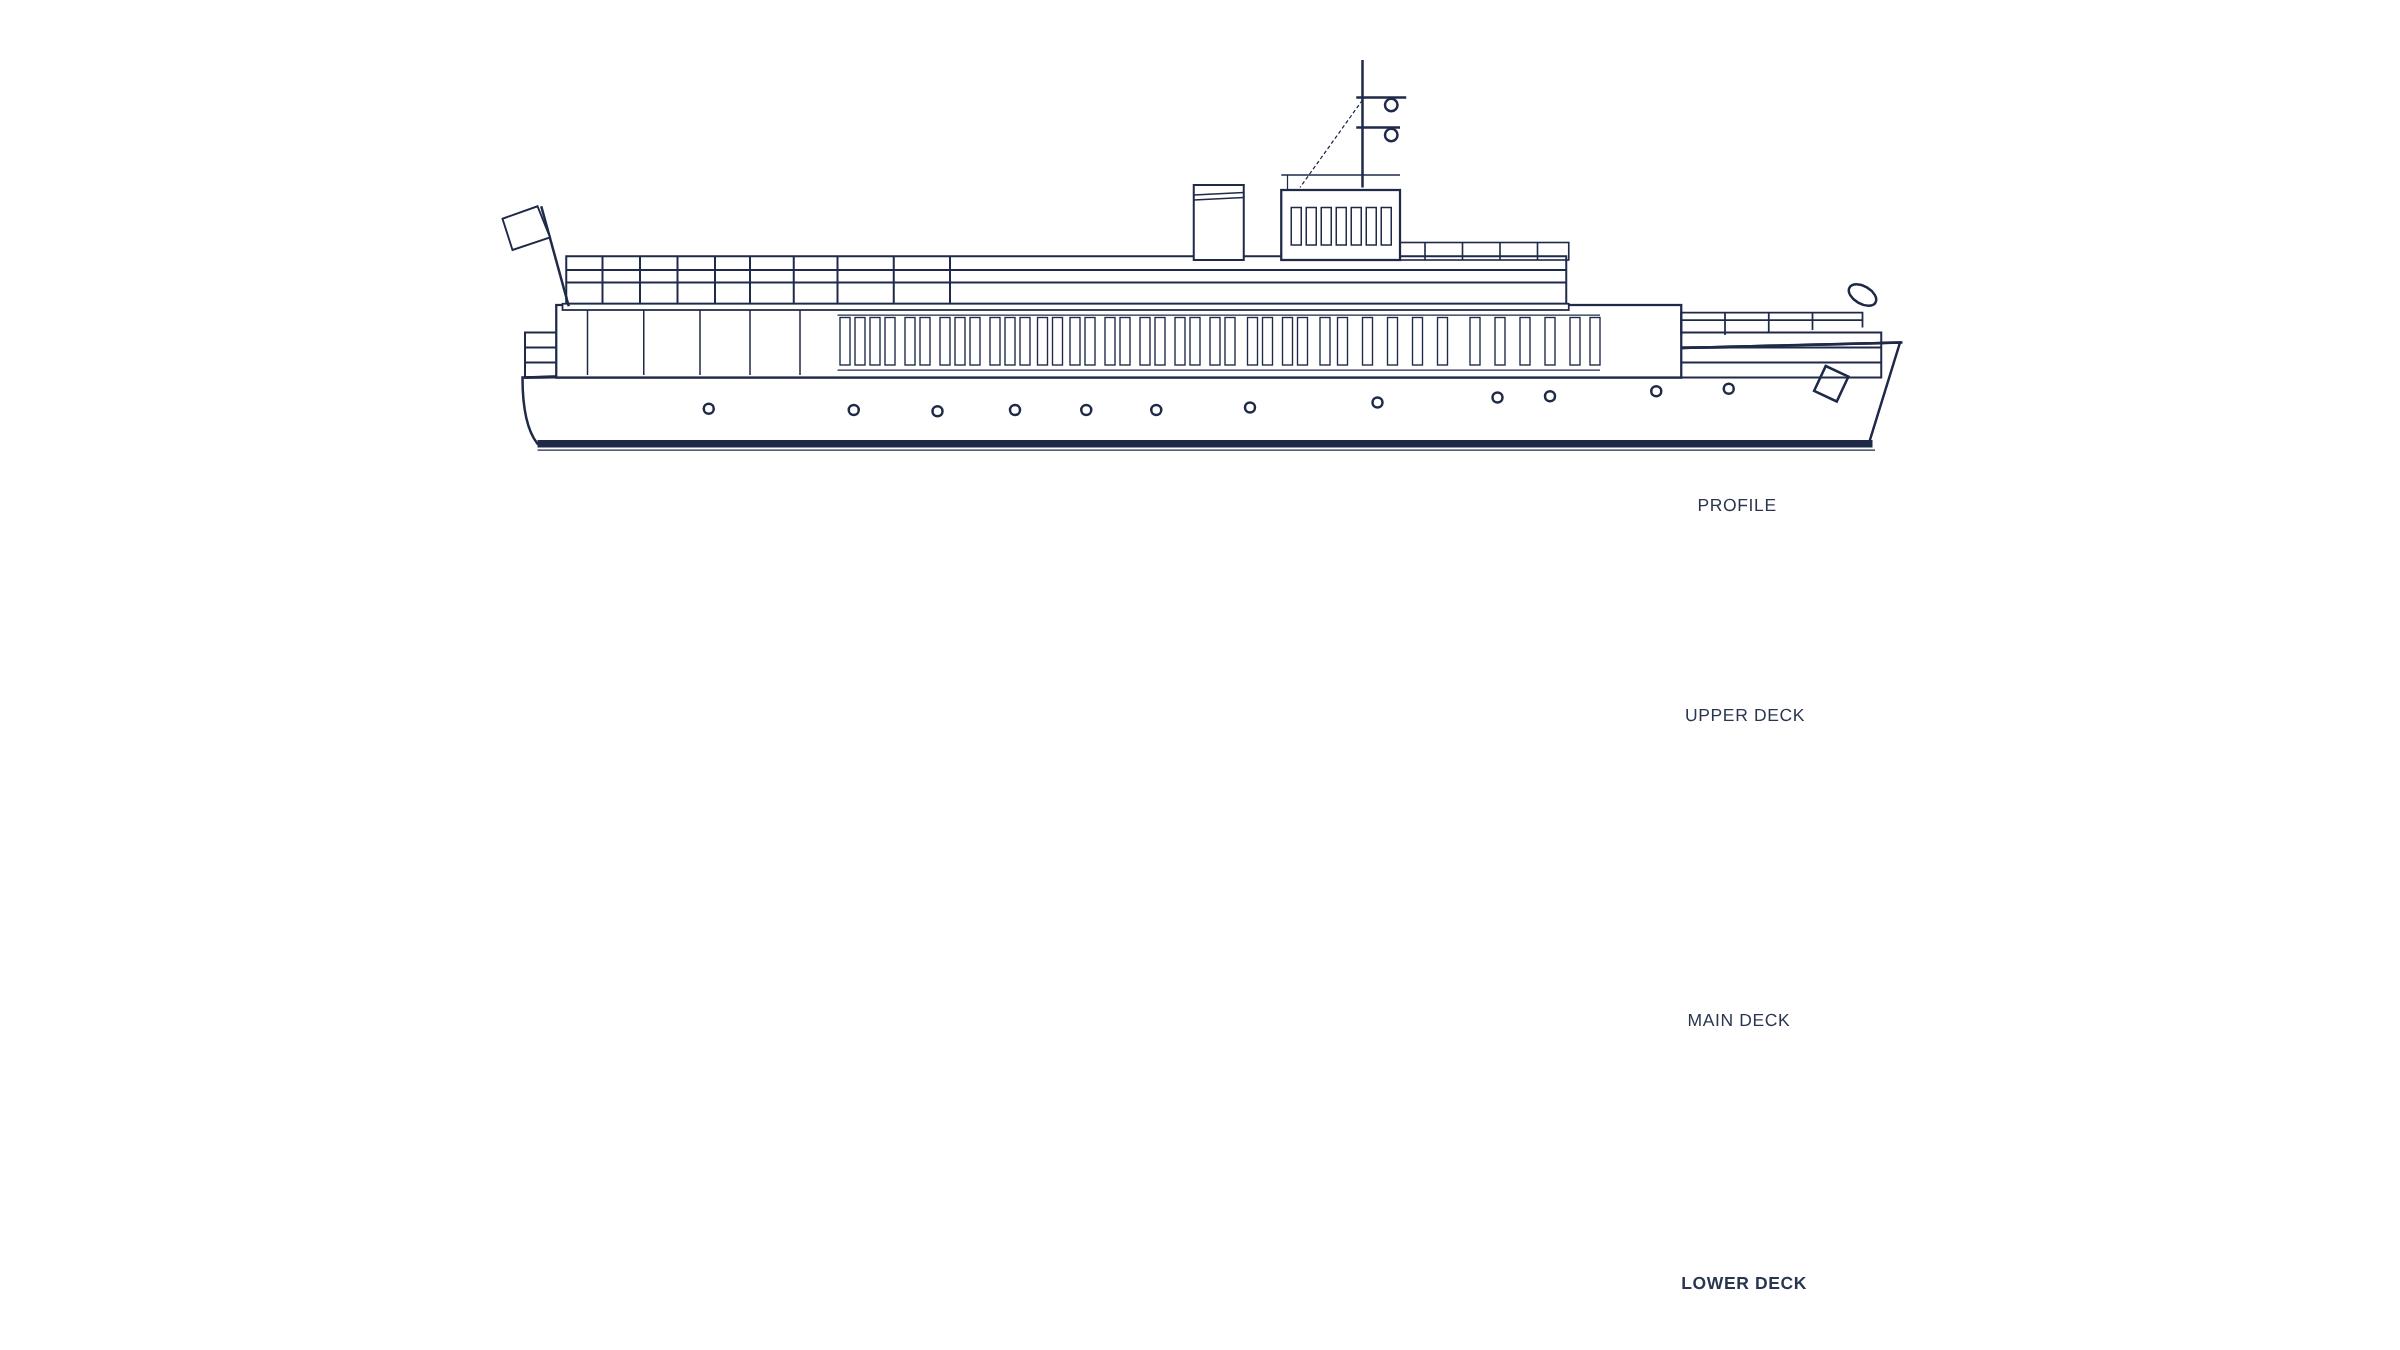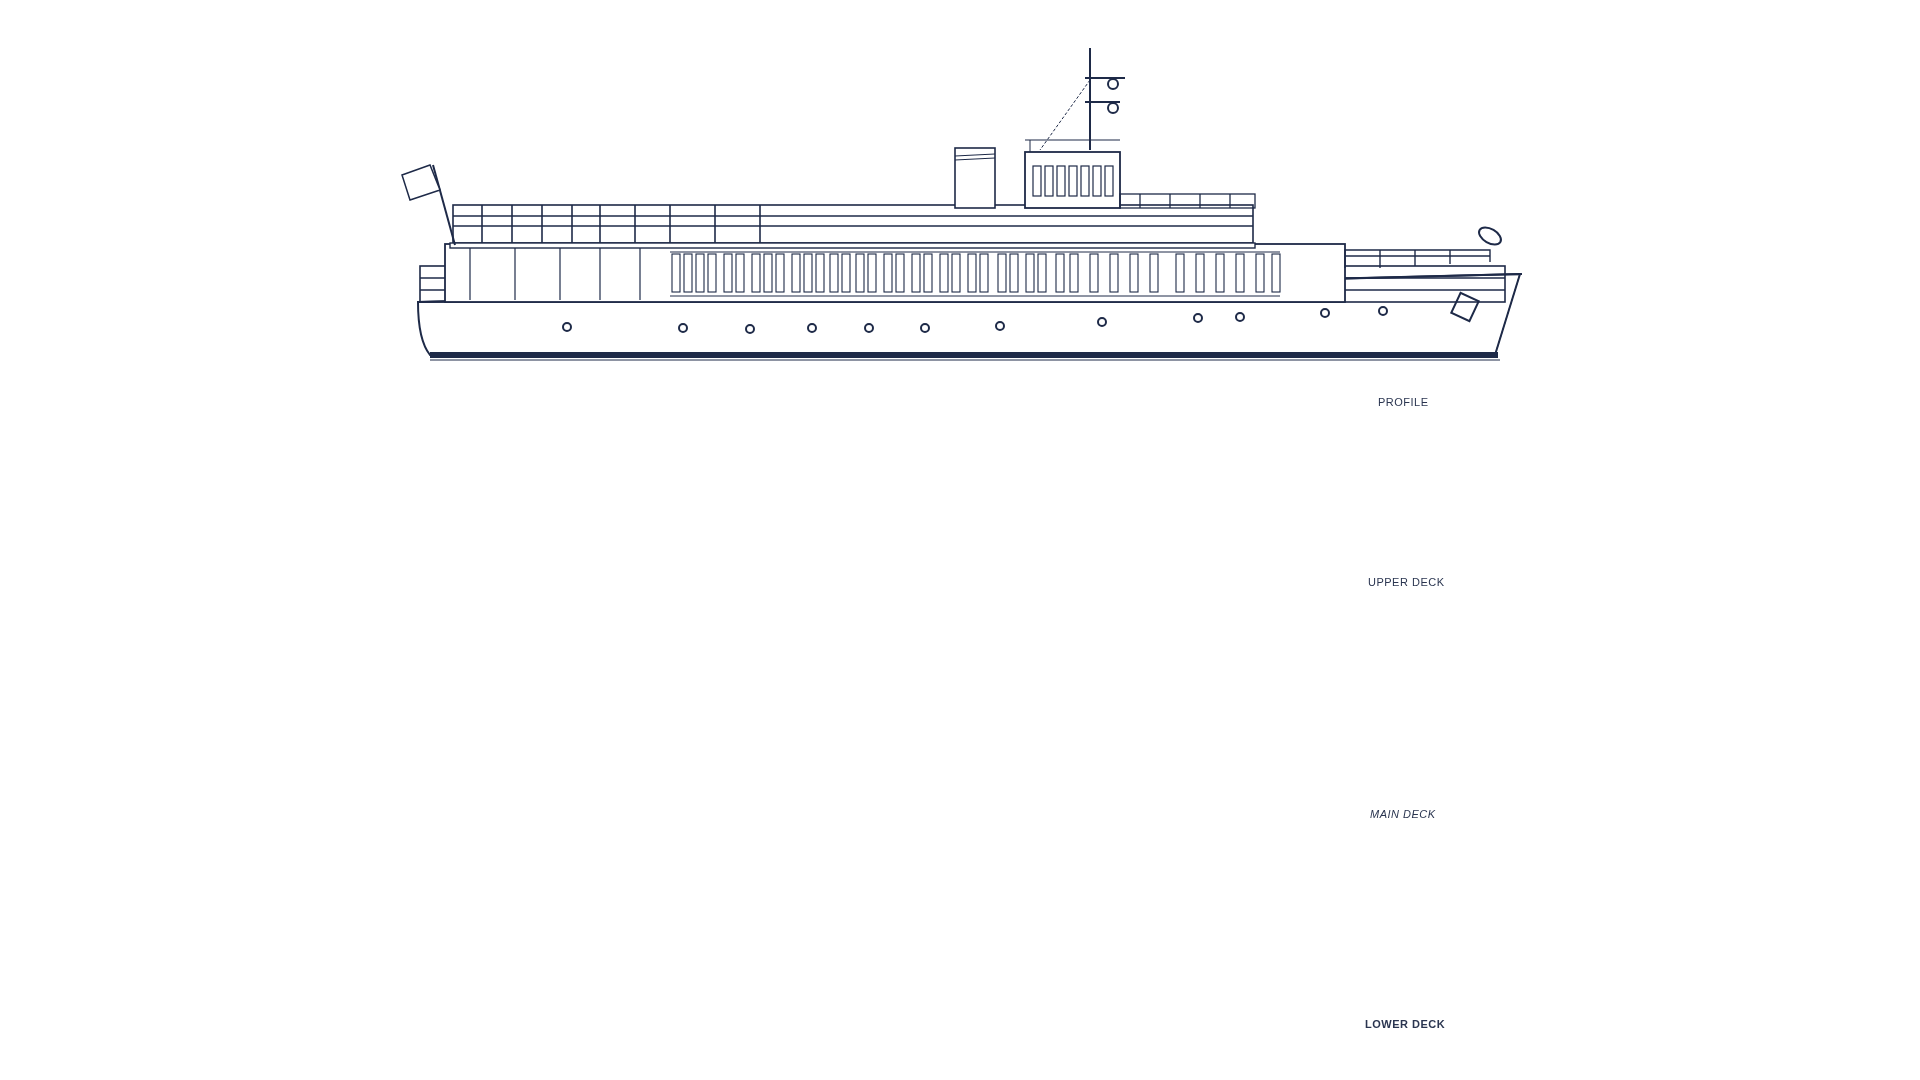--- a/index.html
+++ b/index.html
@@ -1,18 +1,18 @@
 <!DOCTYPE html>
 <html><head>
 <meta charset="utf-8">
 <style>
   html,body{margin:0;padding:0;background:#ffffff;}
   body{width:1920px;height:1080px;overflow:hidden;position:relative;font-family:"Liberation Sans",sans-serif;}
   #stage{position:absolute;left:0;top:0;width:1920px;height:1080px;}
-  .label{position:absolute;font-size:11px;letter-spacing:0.5px;color:#2a3550;font-family:"Liberation Sans",sans-serif;text-transform:uppercase;margin-left:20px;}
+  .label{position:absolute;font-size:14px;letter-spacing:0.5px;color:#2a3550;font-family:"Liberation Sans",sans-serif;text-transform:uppercase;}
 </style>
 </head>
 <body>
 
 <div id="stage">
 <svg width="1920" height="1080" viewBox="0 0 1920 1080" xmlns="http://www.w3.org/2000/svg">
   <defs>
     <pattern id="planks" width="8" height="6" patternUnits="userSpaceOnUse">
       <rect width="8" height="6" fill="#c9d7ee"></rect>
       <line x1="0" y1="5.5" x2="8" y2="5.5" stroke="#aebfdc" stroke-width="1"></line>
@@ -357,16 +357,16 @@
       <line x1="840" y1="1037" x2="840" y2="1047"><line x1="890" y1="1037" x2="890" y2="1047"><line x1="940" y1="1037" x2="940" y2="1047">
       <line x1="990" y1="1037" x2="990" y2="1047"><line x1="1040" y1="1037" x2="1040" y2="1047"><line x1="1090" y1="1037" x2="1090" y2="1047">
       <line x1="1140" y1="1037" x2="1140" y2="1047"><line x1="1190" y1="1037" x2="1190" y2="1047"><line x1="1240" y1="1037" x2="1240" y2="1047">
       <line x1="1290" y1="1037" x2="1290" y2="1047"><line x1="1340" y1="1037" x2="1340" y2="1047"><line x1="1390" y1="1037" x2="1390" y2="1047">
       <line x1="1440" y1="1037" x2="1440" y2="1047">
     </line></line></line></line></line></line></line></line></line></line></line></line></line></line></line></line></line></line></line></line></line></line></g>
   </line></g>
 
 
 <div class="label" style="left:1358px;top:396px;">PROFILE</div>
-<div class="label" style="left:1348px;top:576px;">UPPER DECK</div>
-<div class="label" style="left:1350px;top:808px;font-style:italic;">MAIN DECK</div>
+<div class="label" style="left:1348px;top:564px;">UPPER DECK</div>
+<div class="label" style="left:1350px;top:808px;">MAIN DECK</div>
 <div class="label" style="left:1345px;top:1018px;font-weight:bold;">LOWER DECK</div>
 </div>
 
 </body></html>

